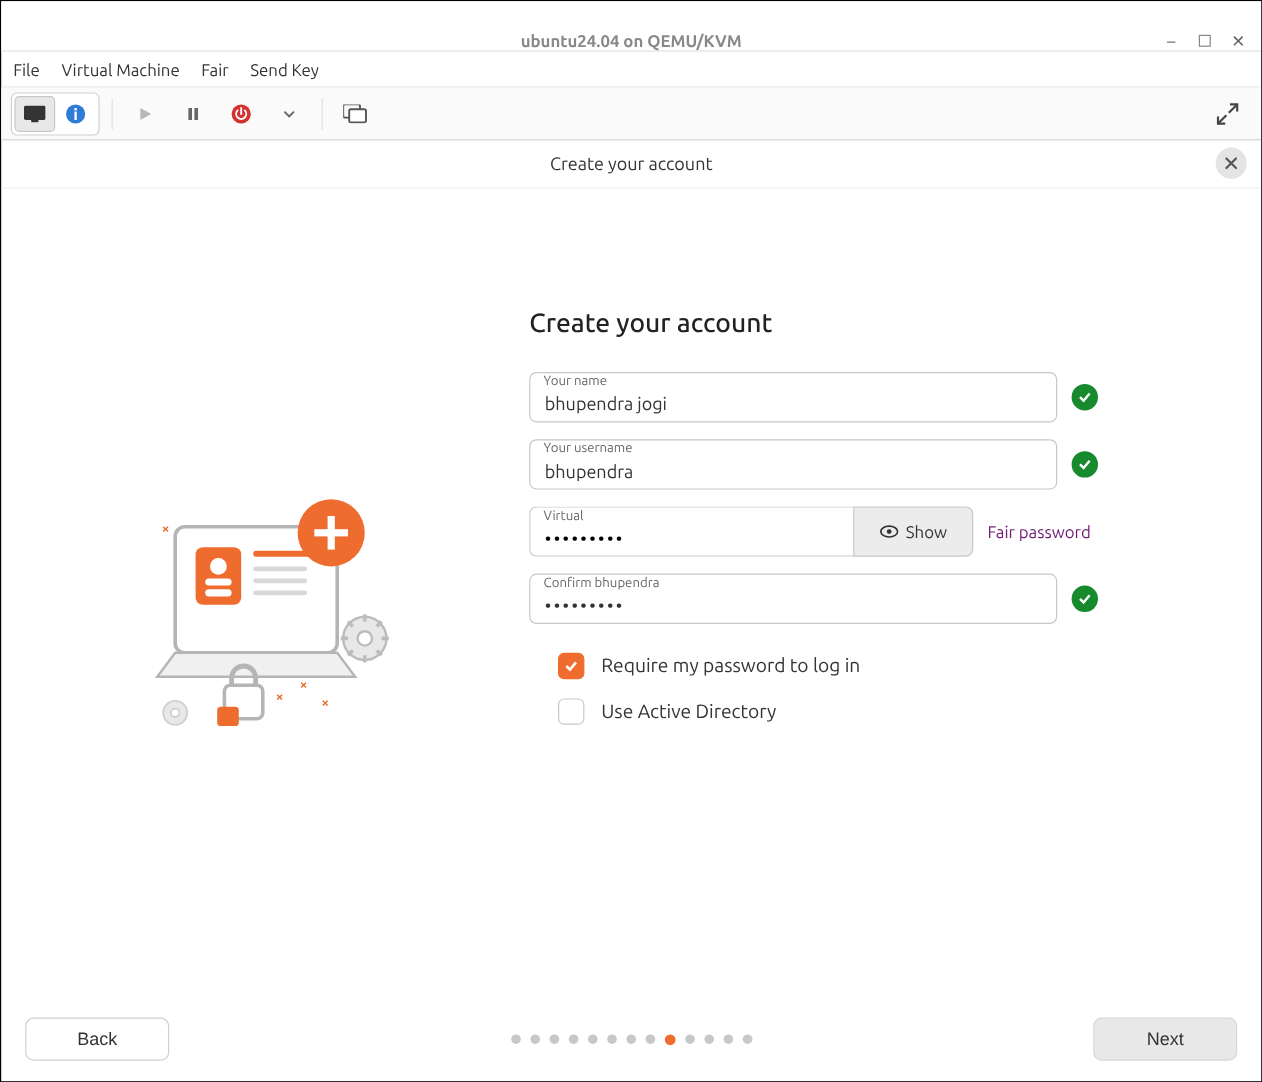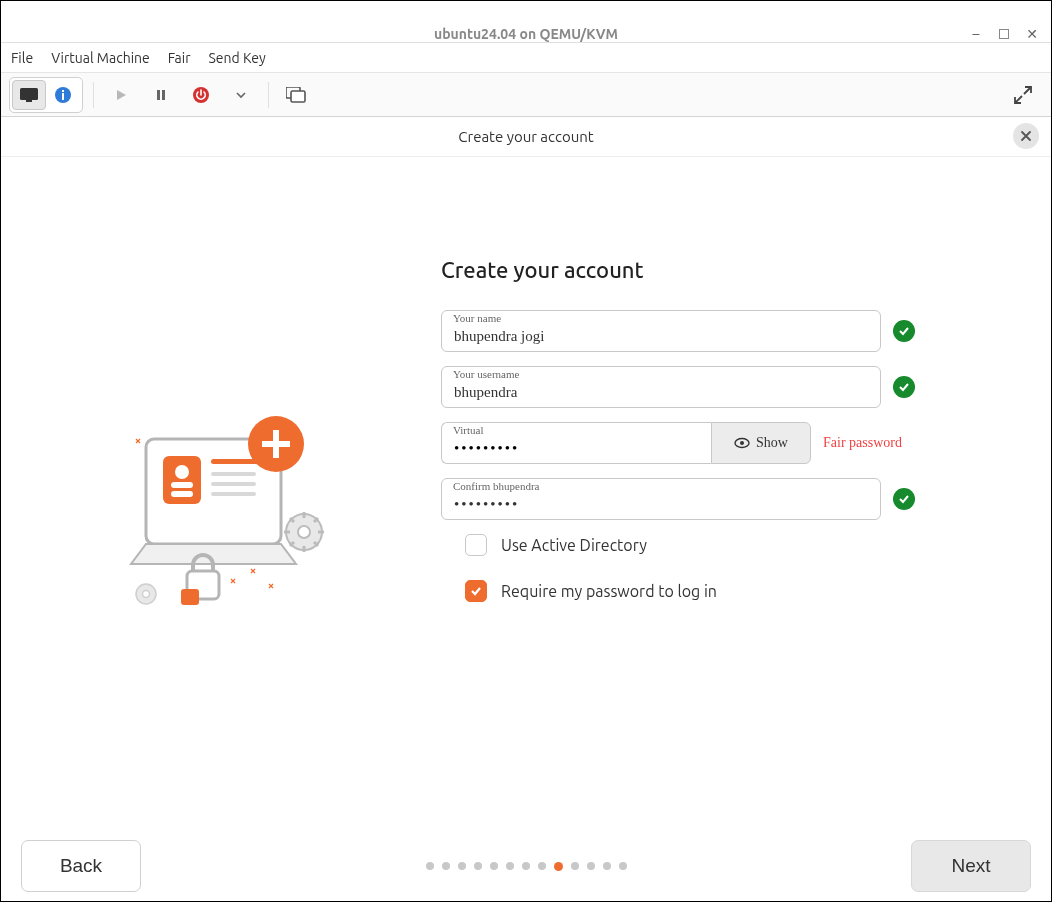--- a/index.html
+++ b/index.html
@@ -103,21 +103,21 @@
   .illustration{
     width:380px; display:flex; align-items:center; justify-content:center;
   }
   .form-col{
     flex:1; max-width:540px; margin-left:20px; padding-top:60px;
   }
   .form-heading{
     font-size:22px; font-weight:500; color:#222; margin-bottom:28px;
   }
   .field-row{
-    display:flex; align-items:center; gap:12px; margin-bottom:14px;font-family:Liberation Serif, serif;
+    display:flex; align-items:center; gap:12px; margin-bottom:14px;
   }
   .field-wrap{
     position:relative; flex:0 0 440px; width:440px;
   }
   .field-label{
     position:absolute; top:2px; left:12px; font-size:11px; color:#666;
   }
   .text-input{
     width:100%; height:42px; border:1px solid #c8c8c8; border-radius:6px;
     padding:14px 12px 4px 12px; font-size:15px; color:#333; background:#fff;
@@ -127,21 +127,21 @@
   .pw-input{
     flex:1; height:42px; border:1px solid #c8c8c8; border-right:none;
     border-radius:6px 0 0 6px; padding:14px 12px 4px 12px; font-size:15px;
     font-family:inherit; letter-spacing:2px;
   }
   .show-btn{
     width:100px; height:42px; border:1px solid #c8c8c8; border-radius:0 6px 6px 0;
     background:#ececec; display:flex; align-items:center; justify-content:center;
     gap:6px; font-size:14px; cursor:pointer; color:#333;
   }
-  .pw-strength{font-size:14px; color:#ef4444}
+  .pw-strength{font-size:14px; color:#701a75}
   .check-ok{
     width:22px; height:22px; border-radius:50%; background:#178a2e;
     display:flex; align-items:center; justify-content:center;
   }
   .check-ok svg{display:block}
   .checkbox-row{
     display:flex; align-items:center; gap:14px; margin:24px 0 16px 24px;
   }
   .cb{
     width:22px; height:22px; border-radius:5px; border:1.5px solid #c8c8c8;
@@ -150,22 +150,22 @@
   }
   .cb.checked{background:#ef6c2f; border-color:#ef6c2f;}
   .cb.checked svg{display:block}
   .checkbox-row span{font-size:16px; color:#333}
   
   .footer{
     height:70px; position:relative; display:flex; align-items:center;
     justify-content:center; padding:0 20px;
   }
   .btn{
-    height:52px; min-width:120px; border:1px solid #d0d0d0; border-radius:7px;
-    background:#fff; font-size:19px; color:#333; cursor:pointer;
+    height:36px; min-width:120px; border:1px solid #d0d0d0; border-radius:7px;
+    background:#fff; font-size:15px; color:#333; cursor:pointer;
     display:flex; align-items:center; justify-content:center;
   }
   .btn.next{background:#e8e8e8; border-color:#d8d8d8;}
   .footer .btn.back{position:absolute; left:20px;}
   .footer .btn.next{position:absolute; right:20px;}
   .dots{display:flex; gap:8px;}
   .dot{width:8px; height:8px; border-radius:50%; background:#c8c8c8;}
   .dot.active{background:#ef6c2f; width:9px; height:9px;}
 </style>
 </head>
@@ -351,33 +351,33 @@
         <div class="field-label">Confirm bhupendra</div>
         <input type="text" class="text-input" style="letter-spacing: 2px;" value="•••••••••">
       </div>
       <div class="check-ok">
           <svg width="12" height="12" viewBox="0 0 12 12">
             <polyline points="2,6 5,9 10,3" fill="none" stroke="#fff" stroke-width="2"></polyline>
           </svg>
         </div>
     </div>
 
-    <div class="checkbox-row" style="margin-top:10px">
-      <div class="cb"></div>
-      <span>Use Active Directory</span>
-    </div>
-
     <div class="checkbox-row">
       <div class="cb checked">
         <svg width="14" height="14" viewBox="0 0 14 14">
             <polyline points="3,7 6,10 11,4" fill="none" stroke="#fff" stroke-width="2.2"></polyline>
           </svg>
       </div>
       <span>Require my password to log in</span>
     </div>
+
+    <div class="checkbox-row" style="margin-top:10px">
+      <div class="cb"></div>
+      <span>Use Active Directory</span>
+    </div>
   </div>
 </div>
 
 <div class="footer">
   <button class="btn back">Back</button>
   <div class="dots" id="dots">
       <div class="dot"></div>
       <div class="dot"></div>
       <div class="dot"></div>
       <div class="dot"></div>

